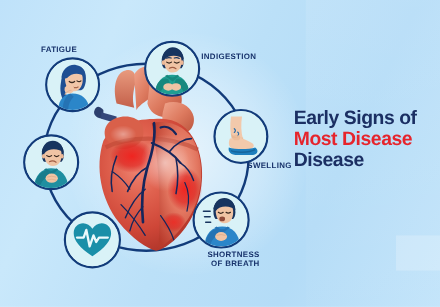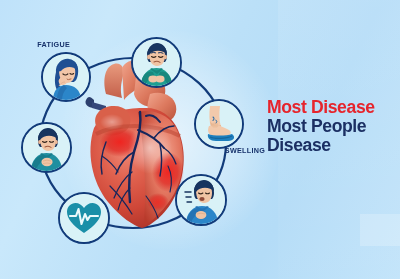--- a/index.html
+++ b/index.html
@@ -242,20 +242,21 @@
       <path d="M8 47 C8 36 15 29 23.5 29 C32 29 39 36 39 47 Z" fill="#1f9e92"></path>
       <path d="M19 29 q4.5 5 9 0 l2 1 -6 5 -7 -5 Z" fill="#18887e"></path>
 
       <path d="M9 40 C11 34 16 31 20 33 L22 38 C18 38 14 41 12 47 L8 47 Z" fill="#18887e"></path>
       <path d="M38 40 C36 34 31 31 27 33 L25 38 C29 38 33 41 35 47 L39 47 Z" fill="#18887e"></path>
 
       <ellipse cx="20" cy="40" rx="4.6" ry="3.4" fill="#f0c4a4"></ellipse>
       <ellipse cx="27" cy="40" rx="4.6" ry="3.4" fill="#f0c4a4"></ellipse>
     </svg>
   </div>
+  <div class="node-label" style="left:183px; top:48px; width:60px; text-align:left;">INDIGESTION</div>
 
   <div class="node" style="left:194px; top:99px; width:50px; height:50px;">
     <svg width="46" height="46" viewBox="0 0 46 46">
       <circle cx="23" cy="23" r="23" fill="#d9f2f7"></circle>
 
       <path d="M14 5 C13 13 13 20 15 26 L25 26 C23 19 23 12 24 5 Z" fill="#f2c9ab"></path>
 
       <path d="M14 20 C16 24 22 25 25 24 L25 26 L15 26 Z" fill="#e8b793"></path>
 
       <path d="M13 25 C11 30 12 34 18 35 L30 35 C35 34 36 31 33 29 C29 27 25 25 22 24 Z" fill="#f2c9ab"></path>
@@ -290,20 +291,22 @@
 
       <path d="M9 48 C9 37 16 30 25 30 C34 30 41 37 41 48 Z" fill="#2b86c9"></path>
       <path d="M20 30 q5 5 10 0 l2 1 -7 5 -7 -5 Z" fill="#2573b4"></path>
 
       <path d="M10 44 C11 37 16 32 21 32 L24 37 C19 38 15 42 14 48 L9 48 Z" fill="#2573b4"></path>
 
       <ellipse cx="24" cy="39" rx="5.4" ry="4" fill="#f0c4a4"></ellipse>
       <path d="M20 38 q4 -1.6 8 0" stroke="#e0b08d" stroke-width="0.9" fill="none"></path>
     </svg>
   </div>
+  <div class="node-label" style="left:168px; top:228px; width:68px;">SHORTNESS
+OF BREATH</div>
 
   <div class="node" style="left:58px; top:192px; width:52px; height:52px;">
     <svg width="48" height="48" viewBox="0 0 48 48">
       <circle cx="24" cy="24" r="24" fill="#d9f2f7"></circle>
       <path d="M24 39 C12 31 7 24 7 18 C7 12.5 11 9 15.5 9 C19 9 22 11 24 14 C26 11 29 9 32.5 9 C37 9 41 12.5 41 18 C41 24 36 31 24 39 Z" fill="#1a8fa8"></path>
       <path d="M10 22 L16 22 L18.5 15 L21.5 30 L25 20 L27.5 26 L30 22 L38 22" fill="none" stroke="#eaf9fb" stroke-width="2.1" stroke-linejoin="round" stroke-linecap="round"></path>
     </svg>
   </div>
 
   <div class="node" style="left:21px; top:122px; width:51px; height:51px;">
@@ -328,18 +331,18 @@
 
       <path d="M9 43 C10 36 15 31 20 31 L23 36 C18 37 14 41 13 47 L8 47 Z" fill="#187c8c"></path>
 
       <ellipse cx="24" cy="38" rx="5.6" ry="4.2" fill="#f0c4a4"></ellipse>
       <path d="M20 37 q4 -1.6 8 0" stroke="#e0b08d" stroke-width="0.9" fill="none"></path>
       <path d="M20 39.6 q4 -1.4 8 0.2" stroke="#e0b08d" stroke-width="0.8" fill="none"></path>
     </svg>
   </div>
 
   <div class="headline">
+    <div class="line">Early Signs of</div>
     <div class="line accent">Most Disease</div>
-    <div class="line">Most People</div>
     <div class="line">Disease</div>
   </div>
 
 </div>
 
 </body></html>

